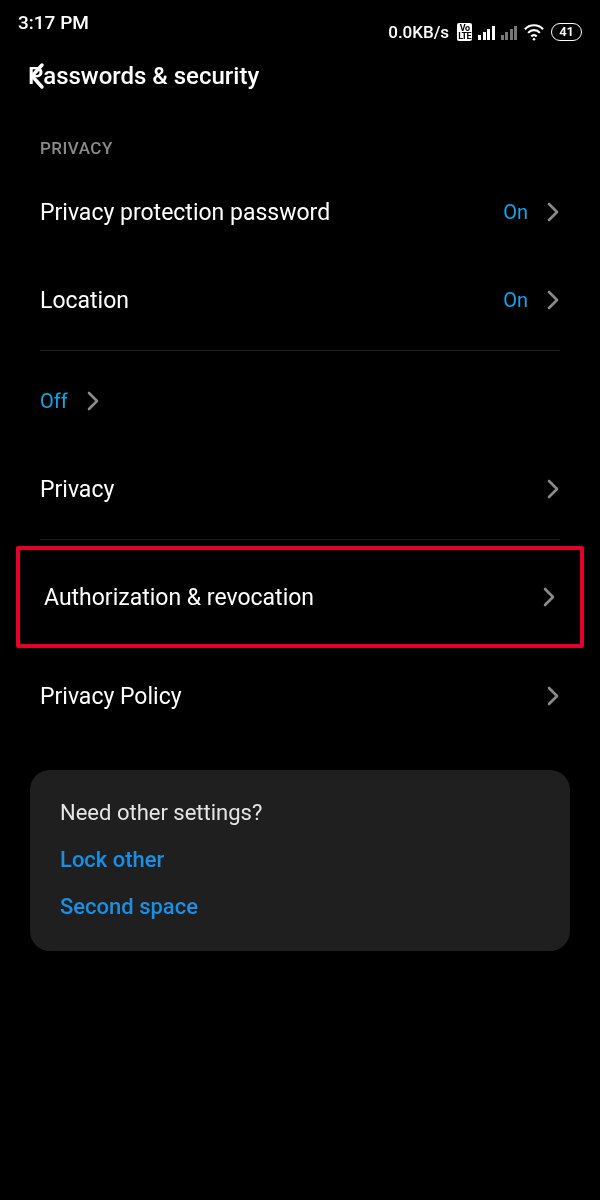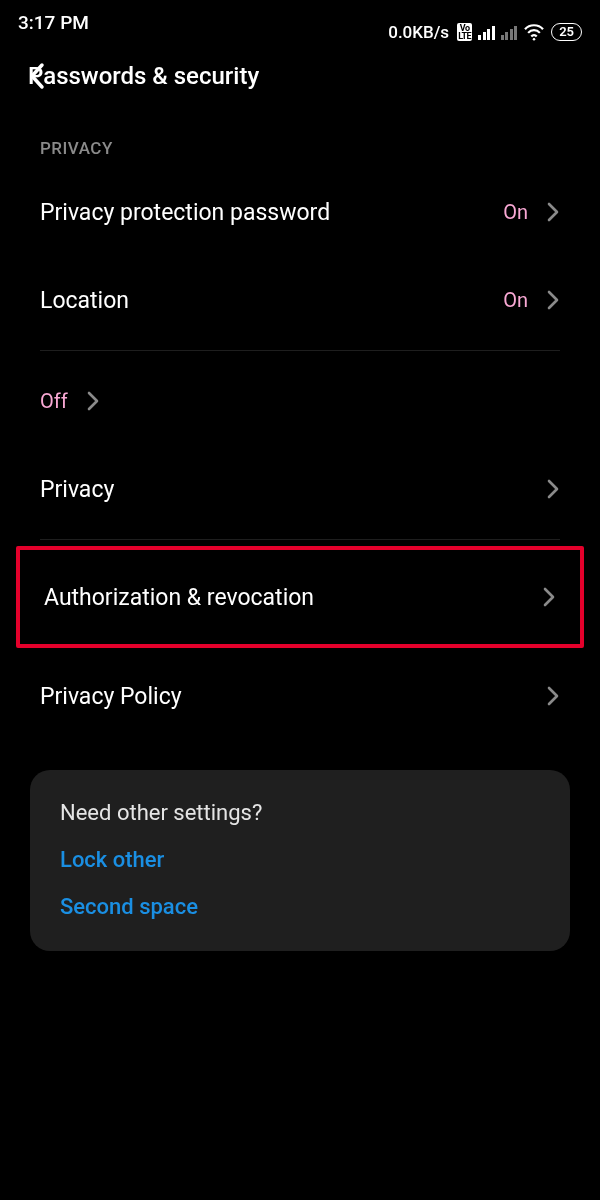--- a/index.html
+++ b/index.html
@@ -32,21 +32,21 @@
   .header-title { flex:1; text-align:left; font-size:24px; font-weight:500; margin-left:-40px; }
 
   
   .content { padding:0 0 0 0; }
   .section-label { color:#8a8a8a; font-size:17px; font-weight:500; letter-spacing:0.5px;
                    padding:24px 40px 10px 40px; }
   .row { display:flex; align-items:center; justify-content:space-between;
          padding:0 40px; height:88px; }
   .row-label { font-size:23px; color:#fff; }
   .row-right { display:flex; align-items:center; gap:18px; }
-  .row-value { font-size:20px; color:#f9a8d4; }
+  .row-value { font-size:20px; color:#0ea5e9; }
   .chev { color:#8a8a8a; display:flex; align-items:center; }
   .chev svg { display:block; }
   .divider { height:1px; background:#1e1e1e; margin:6px 40px; }
 
   .highlight-box { border:4px solid #e4002b; border-radius:2px; margin:4px 16px; }
   .highlight-box .row { padding:0 24px; height:94px; }
 
   
   .suggest-card { background:#1f1f1f; border-radius:20px; margin:30px 30px 0 30px;
                   padding:30px 30px 28px 30px; }
@@ -82,21 +82,21 @@
           <span></span>
         </span>
       <span class="wifi-icon">
         <svg width="22" height="18" viewBox="0 0 24 20" fill="none" stroke-width="2.4">
           <path d="M2 7 C7 1 17 1 22 7"></path>
             <path d="M5.5 11 C9 7 15 7 18.5 11"></path>
             <path d="M9 15 C10.5 13 13.5 13 15 15"></path>
             <circle cx="12" cy="18" r="1.4" fill="currentColor" stroke="none"></circle>
         </svg>
       </span>
-      <span class="battery">25</span>
+      <span class="battery">41</span>
     </div>
   </div>
 
   <div class="header">
     <div class="back-btn">
       <svg width="20" height="30" viewBox="0 0 20 30" fill="none" stroke-width="3.5" stroke-linecap="round" stroke-linejoin="round">
         <polyline points="14,4 4,15 14,26"></polyline>
       </svg>
     </div>
     <div class="header-title">Passwords &amp; security</div>

